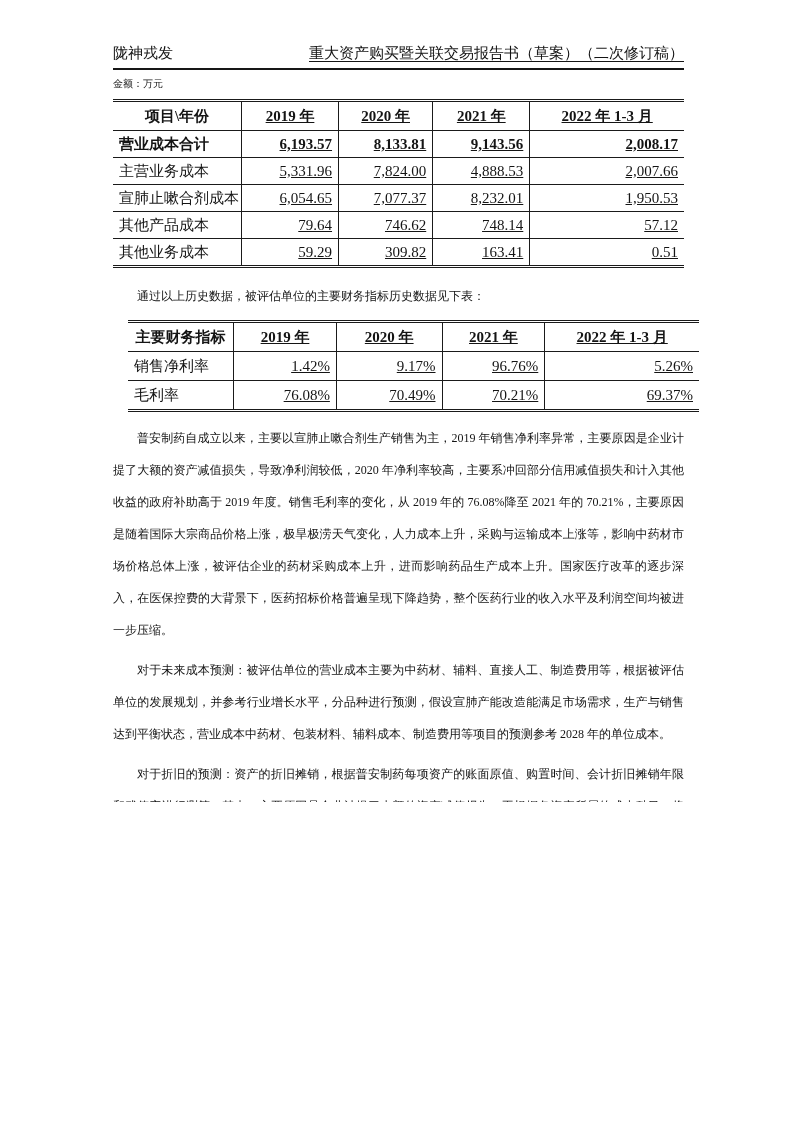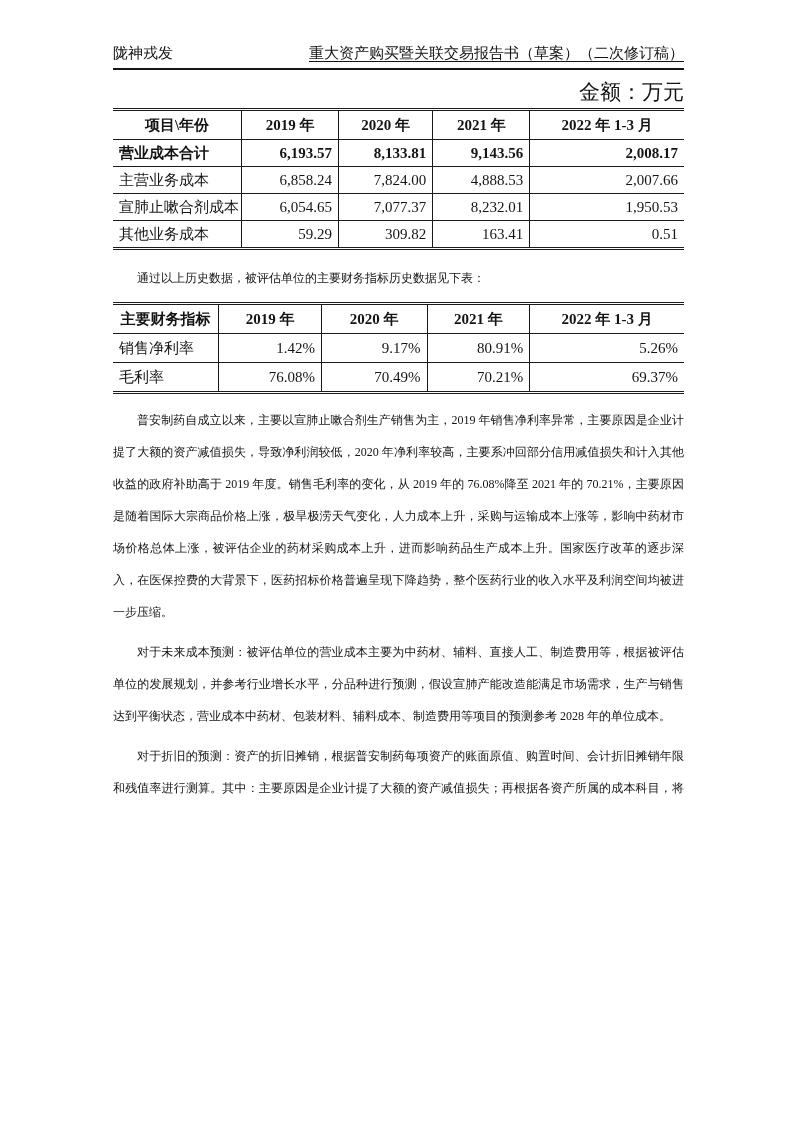--- a/index.html
+++ b/index.html
@@ -22,23 +22,22 @@
     font-size: 15px;
     padding-bottom: 5px;
     border-bottom: 2px solid #161616;
   }
   .doc-header .right {
     text-decoration: underline;
     text-underline-offset: 3px;
   }
   
   .unit-note {
-    margin-top: 13px;
-    text-align: right;
-    font-size: 21px;
+    margin-top: 4px;
+    font-size: 10px;
     line-height: 19px;
   }
   
   table.fin {
     width: 100%;
     margin-top: 6px;
     border-collapse: collapse;
     table-layout: fixed;
     border-top: 3px double #1a1a1a;
     border-bottom: 3px double #1a1a1a;
@@ -51,25 +50,25 @@
     overflow: hidden;
     white-space: nowrap;
   }
   table.fin th {
     font-weight: bold;
     text-align: center;
     border-bottom: 1px solid #1a1a1a;
     padding: 5px 4px;
   }
   table.fin tbody tr:not(:last-child) td { border-bottom: 1px solid #1a1a1a; }
-  table.fin th + th, table.fin td + td { border-left: 1px solid #1a1a1a; }
+  table.fin th + th, table.fin td + td { border-left: 1px solid #1a1a1a; text-decoration: underline; }
   table.fin td:first-child { text-align: left; }
   table.fin td.num { text-align: right; }
   table.fin tr.total-row td { font-weight: bold; }
-  table.fin2 { margin-top: 8px; }
+  table.fin2 { margin-top: 8px; margin-left: 15px; }
   table.fin2 th, table.fin2 td { padding: 5px 6px; }
   
   p.body-text {
     margin: 8px 0 0 0;
     font-size: 12px;
     line-height: 32px;
     text-align: justify;
     text-indent: 2em;
   }
   p.intro { margin-top: 12px; }
@@ -115,31 +114,38 @@
     <tbody>
       <tr class="total-row">
         <td>营业成本合计</td>
         <td class="num">6,193.57</td>
         <td class="num">8,133.81</td>
         <td class="num">9,143.56</td>
         <td class="num">2,008.17</td>
       </tr>
       <tr>
         <td>主营业务成本</td>
-        <td class="num">6,858.24</td>
+        <td class="num">5,331.96</td>
         <td class="num">7,824.00</td>
         <td class="num">4,888.53</td>
         <td class="num">2,007.66</td>
       </tr>
       <tr>
         <td>宣肺止嗽合剂成本</td>
         <td class="num">6,054.65</td>
         <td class="num">7,077.37</td>
         <td class="num">8,232.01</td>
         <td class="num">1,950.53</td>
+      </tr>
+      <tr>
+        <td>其他产品成本</td>
+        <td class="num">79.64</td>
+        <td class="num">746.62</td>
+        <td class="num">748.14</td>
+        <td class="num">57.12</td>
       </tr>
       <tr>
         <td>其他业务成本</td>
         <td class="num">59.29</td>
         <td class="num">309.82</td>
         <td class="num">163.41</td>
         <td class="num">0.51</td>
       </tr>
     </tbody>
   </table>
@@ -161,21 +167,21 @@
         <th>2020 年</th>
         <th>2021 年</th>
         <th>2022 年 1-3 月</th>
       </tr>
     </thead>
     <tbody>
       <tr>
         <td>销售净利率</td>
         <td class="num">1.42%</td>
         <td class="num">9.17%</td>
-        <td class="num">80.91%</td>
+        <td class="num">96.76%</td>
         <td class="num">5.26%</td>
       </tr>
       <tr>
         <td>毛利率</td>
         <td class="num">76.08%</td>
         <td class="num">70.49%</td>
         <td class="num">70.21%</td>
         <td class="num">69.37%</td>
       </tr>
     </tbody>

